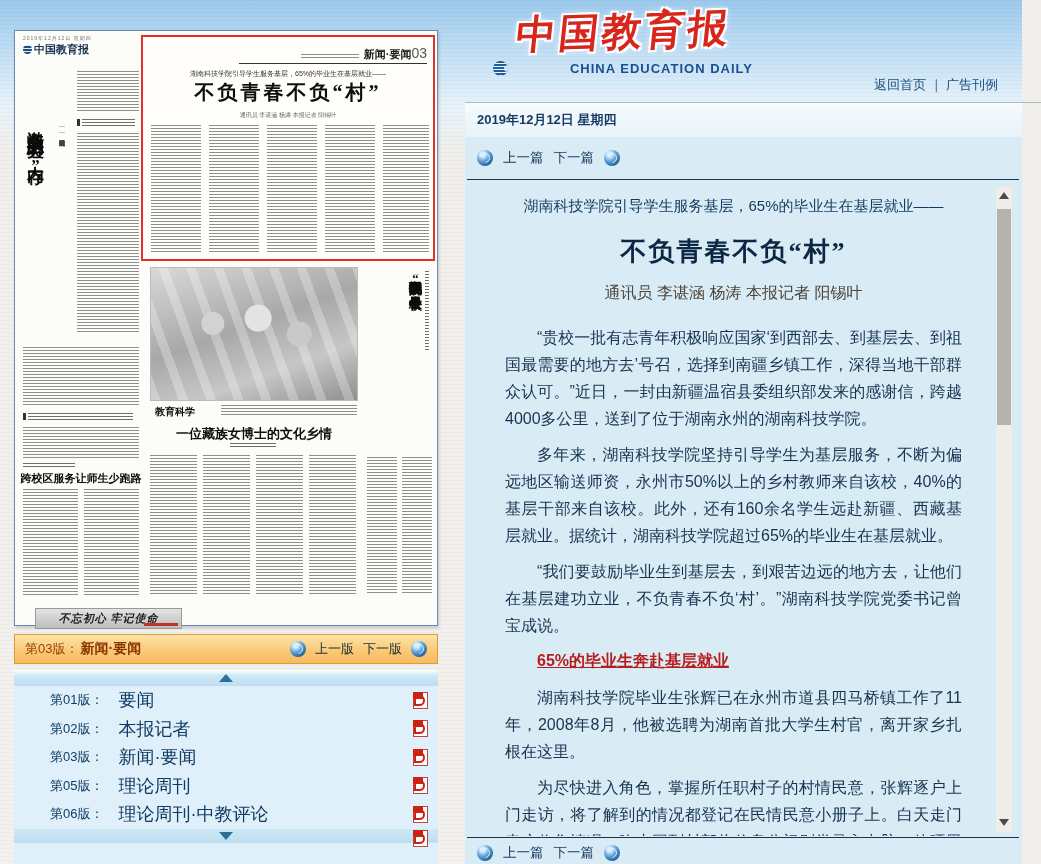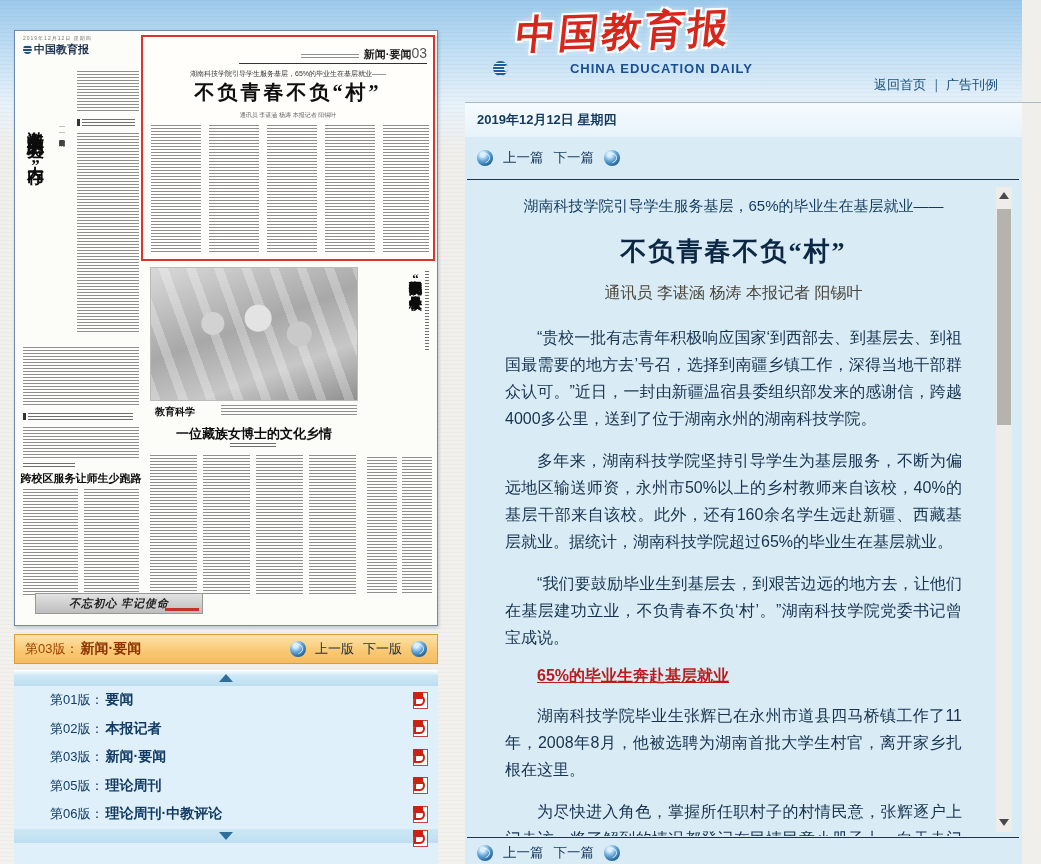--- a/index.html
+++ b/index.html
@@ -57,21 +57,21 @@
       radial-gradient(circle at 72% 50%, #c9c9c9 0 12px, transparent 13px),
       repeating-linear-gradient(70deg, rgba(255,255,255,.28) 0 9px, transparent 9px 26px),
       linear-gradient(160deg,#d9d9d9 0%,#a8a8a8 45%,#c7c7c7 72%,#8f8f8f 100%);
     border:1px solid #bbb; }
   .ph-caption{ position:absolute; left:140px; top:374px; font-size:10px; font-weight:bold; color:#111;
     font-family:"Liberation Serif","DejaVu Serif",serif; }
   .ph-capft{ position:absolute; left:206px; top:374px; width:136px; height:12px; }
   .ph-headline{ position:absolute; left:133px; top:394px; width:212px; text-align:center;
     font-size:13px; font-weight:bold; color:#0d0d0d; font-family:"Liberation Serif","DejaVu Serif",serif; }
   .ph-byft{ position:absolute; left:215px; top:412px; width:46px; height:6px; }
-  .banner-ad{ position:absolute; left:20px; top:562px; width:168px; height:21px;
+  .banner-ad{ position:absolute; left:20px; top:577px; width:147px; height:21px;
     background:linear-gradient(180deg,#e3e3e3,#bdbdbd); border:1px solid #999;
     display:flex; align-items:center; justify-content:center; overflow:hidden; }
   .banner-ad span{ font-size:11px; font-weight:bold; font-style:italic; color:#222;
     font-family:"Liberation Serif","DejaVu Serif",serif; letter-spacing:1px; }
   .banner-red{ position:absolute; right:3px; bottom:2px; width:34px; height:3px; background:#c2342a; }
 
   
   .edition-bar{ position:absolute; left:14px; top:634px; width:424px; height:30px; z-index:6;
     background:linear-gradient(180deg,#fde4a9 0%,#f9c772 60%,#f6bd62 100%);
     border:1px solid #dd9c35; display:flex; align-items:center; padding:0 10px; }
@@ -84,21 +84,21 @@
   .edition-list{ position:absolute; left:14px; top:670px; width:424px; height:194px;
     background:#dff0fa; z-index:6; overflow:hidden; }
   .el-strip{ position:relative; height:16px; background:linear-gradient(180deg,#ffffff 0,#cde8f6 35%,#bddef0 100%);
     display:flex; justify-content:center; align-items:center; }
   .tri-up{ width:0; height:0; border-left:7px solid transparent; border-right:7px solid transparent;
     border-bottom:8px solid #2e6e99; }
   .tri-down{ width:0; height:0; border-left:7px solid transparent; border-right:7px solid transparent;
     border-top:8px solid #2e6e99; }
   .el-row{ position:relative; height:28.5px; display:flex; align-items:center; padding:0 10px 0 36px; }
   .el-row .el-label{ font-size:13px; color:#113a63; }
-  .el-row .el-name{ font-size:14px; color:#113a63; margin-left:2px;font-weight:bold; }
+  .el-row .el-name{ font-size:18px; color:#113a63; margin-left:15px; }
   .el-row .pdf{ margin-left:auto; }
   .el-bottom{ position:relative; height:14px; background:linear-gradient(180deg,#cde8f6 0,#bddef0 100%);
     display:flex; justify-content:center; padding-top:3px; }
   .pdf{ width:15px; height:17px; background:#fff; border:1px solid #b44; position:relative; flex:0 0 auto; }
   .pdf::before{ content:""; position:absolute; left:-1px; top:-1px; width:10px; height:7px; background:#cc2211; }
   .pdf::after{ content:""; position:absolute; right:2px; bottom:2px; width:7px; height:7px;
     border:2px solid #cc2211; border-radius:50% 50% 50% 0; }
   .pdf-sliver{ position:absolute; right:10px; top:1px; }
 
   
@@ -137,21 +137,21 @@
     border:1.5px solid rgba(255,255,255,.8); border-left-color:transparent; border-bottom-color:transparent;
     transform:rotate(38deg); }
 
   .art-content{ position:absolute; left:0; top:44px; width:523px; height:655px; overflow:hidden;
     padding:6px 26px 0 40px; }
   .art-kicker{ text-align:center; font-size:15px; color:#12395f; margin-top:10px; }
   .art-title{ text-align:center; font-size:26px; font-weight:bold; color:#0c2743;
     letter-spacing:2px; margin:18px 0 14px; font-family:"Liberation Serif","DejaVu Serif",serif; }
   .art-byline{ text-align:center; font-size:16px; color:#4c463c; margin-bottom:20px; }
   .art-content p{ font-size:16px; line-height:27px; color:#16324f; text-indent:2em;
-    text-align:justify; margin:15px 0; }
+    text-align:justify; margin:9px 0; }
   .art-sub{ font-size:16px; font-weight:bold; color:#b91c1c; text-indent:2em;
     text-decoration:underline; margin:12px 0; }
 
   .sb{ position:absolute; right:10px; top:50px; width:16px; height:645px; background:#efede9; }
   .sb-up{ position:absolute; top:5px; left:3px; width:0; height:0;
     border-left:5px solid transparent; border-right:5px solid transparent; border-bottom:7px solid #4a4a4a; cursor:pointer; }
   .sb-thumb{ position:absolute; top:22px; left:1px; width:14px; height:216px; background:#b6b3af; cursor:grab; }
   .sb-down{ position:absolute; bottom:6px; left:3px; width:0; height:0;
     border-left:5px solid transparent; border-right:5px solid transparent; border-top:7px solid #4a4a4a; cursor:pointer; }
 </style>

